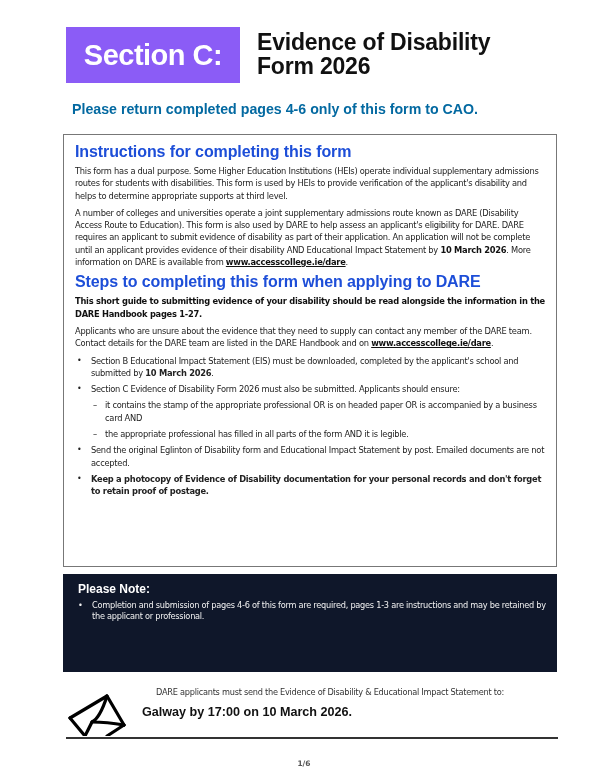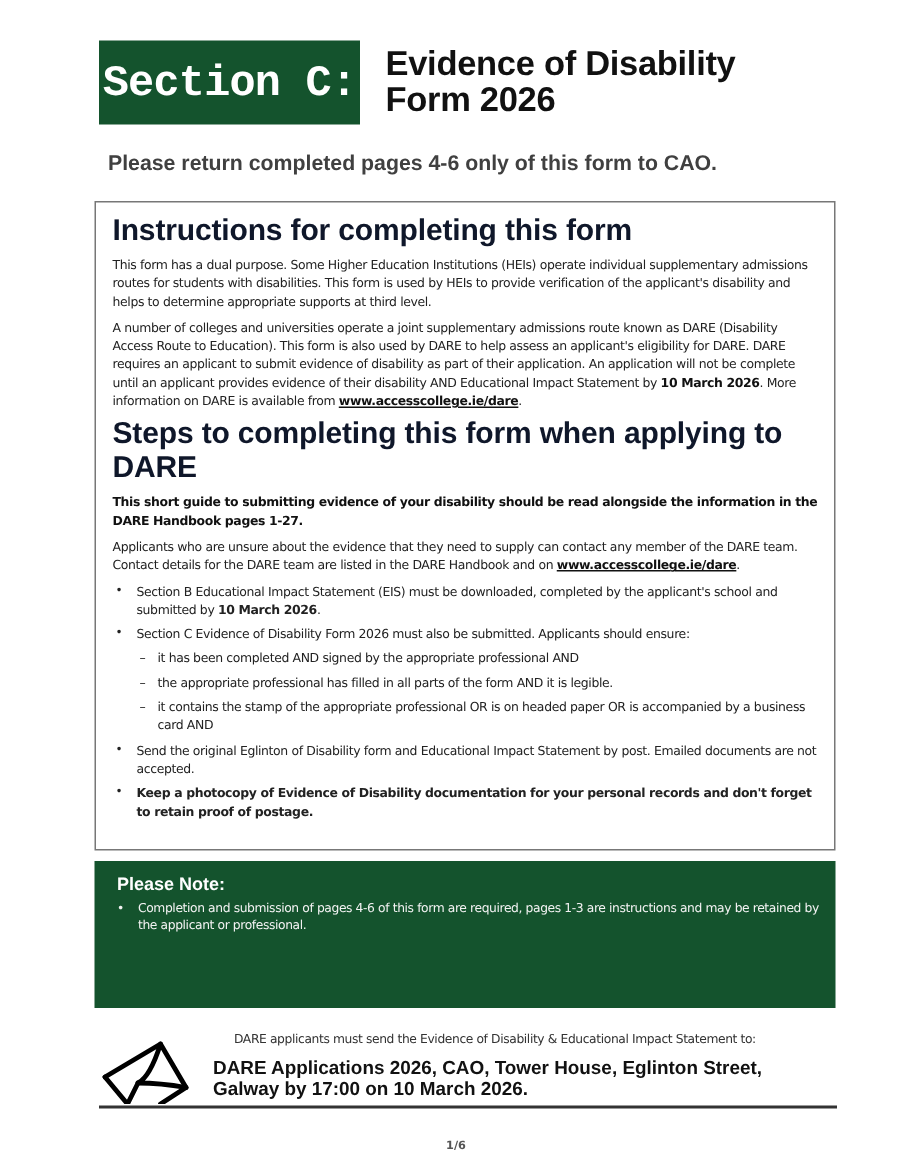--- a/index.html
+++ b/index.html
@@ -1,43 +1,43 @@
 <!DOCTYPE html>
 <html><head>
 <meta charset="utf-8">
 <style>
   * { box-sizing: border-box; margin: 0; padding: 0; }
   html, body { width: 608px; height: 781px; background: #ffffff; overflow: hidden; }
   body { position: relative; font-family: "DejaVu Sans", sans-serif; color: #111; }
 
   .header-box {
     position: absolute; left: 66px; top: 27px; width: 174px; height: 56px;
-    background: #14532d; color: #fff;
-    font-family: Liberation Mono, monospace; font-weight: bold;
+    background: #8b5cf6; color: #fff;
+    font-family: Liberation Sans, sans-serif; font-weight: bold;
     font-size: 29px; letter-spacing: -0.5px;
     display: flex; align-items: center; justify-content: center;
   }
   .header-title {
     position: absolute; left: 257px; top: 30px;
     font-family: "Liberation Sans", sans-serif; font-weight: bold;
     font-size: 23px; line-height: 24px; color: #111; letter-spacing: -0.2px;
   }
   .return-note {
     position: absolute; left: 72px; top: 101px;
     font-family: "Liberation Sans", sans-serif; font-weight: bold;
-    font-size: 14.2px; color: #404040;
+    font-size: 14.2px; color: #0369a1;
   }
 
   .instructions-box {
     position: absolute; left: 63px; top: 134px; width: 494px; height: 433px;
     border: 1.5px solid #777; padding: 8px 10px 0 11px;
   }
   .box-heading {
     font-family: "Liberation Sans", sans-serif; font-weight: bold;
-    font-size: 20px; color: #0f172a; margin-bottom: 4px; letter-spacing: -0.1px;
+    font-size: 16px; color: #1d4ed8; margin-bottom: 4px; letter-spacing: -0.1px;
   }
   .para {
     font-family: "DejaVu Sans", sans-serif;
     font-size: 8.3px; line-height: 12.3px; color: #222; margin-bottom: 5px;
     letter-spacing: -0.25px;
   }
   .para b { font-weight: bold; color: #111; }
   .para u, .link { font-weight: bold; text-decoration: underline; color: #111; }
   .steps-heading { margin-top: 5px; }
   .bullets { list-style: none; }
@@ -53,21 +53,21 @@
   .sub-bullets > li {
     position: relative; padding-left: 14px; margin-bottom: 4px;
     font-size: 8.3px; line-height: 12.3px; color: #222;
   }
   .sub-bullets > li::before {
     content: "–"; position: absolute; left: 2px; top: 0;
   }
 
   .note-box {
     position: absolute; left: 63px; top: 574px; width: 494px; height: 98px;
-    background: #14532d; color: #fff; padding: 8px 10px 0 15px;
+    background: #0f172a; color: #fff; padding: 8px 10px 0 15px;
   }
   .note-heading {
     font-family: "Liberation Sans", sans-serif; font-weight: bold;
     font-size: 12px; margin-bottom: 4px;
   }
   .note-list { list-style: none; }
   .note-list li {
     position: relative; padding-left: 14px;
     font-size: 8.2px; line-height: 11.3px; margin-bottom: 2px; color: #f2f2f2;
     letter-spacing: -0.25px;
@@ -114,23 +114,22 @@
   <p class="para"><span>A number of colleges and universities operate a joint supplementary admissions route known as DARE (Disability Access Route to Education). This form is also used by DARE to help assess an applicant's eligibility for DARE. DARE requires an applicant to submit evidence of disability as part of their application. An application will not be complete until an applicant provides evidence of their disability AND Educational Impact Statement by </span><b>10 March 2026</b><span>. More information on DARE is available from </span><a class="link">www.accesscollege.ie/dare</a><span>.</span></p>
 
   <div class="box-heading steps-heading">Steps to completing this form when applying to DARE</div>
   <p class="para"><b>This short guide to submitting evidence of your disability should be read alongside the information in the DARE Handbook pages 1-27.</b></p>
   <p class="para"><span>Applicants who are unsure about the evidence that they need to supply can contact any member of the DARE team. Contact details for the DARE team are listed in the DARE Handbook and on </span><a class="link">www.accesscollege.ie/dare</a><span>.</span></p>
 
   <ul class="bullets">
     <li><span>Section B Educational Impact Statement (EIS) must be downloaded, completed by the applicant's school and submitted by </span><b>10 March 2026</b><span>.</span></li>
     <li><span>Section C Evidence of Disability Form 2026 must also be submitted. Applicants should ensure:</span>
       <ul class="sub-bullets">
-        <li>it has been completed AND signed by the appropriate professional AND</li>
+        <li>it contains the stamp of the appropriate professional OR is on headed paper OR is accompanied by a business card AND</li>
         <li>the appropriate professional has filled in all parts of the form AND it is legible.</li>
-        <li>it contains the stamp of the appropriate professional OR is on headed paper OR is accompanied by a business card AND</li>
       </ul>
     </li>
     <li>Send the original Eglinton of Disability form and Educational Impact Statement by post. Emailed documents are not accepted.</li>
     <li><b>Keep a photocopy of Evidence of Disability documentation for your personal records and don't forget to retain proof of postage.</b></li>
   </ul>
 </div>
 
 <div class="note-box">
   <div class="note-heading">Please Note:</div>
   <ul class="note-list">
@@ -142,17 +141,16 @@
   <g fill="none" stroke="#000" stroke-width="3.2" stroke-linejoin="round" stroke-linecap="round">
     <path d="M3 26 L40 4 L57 33"></path>
     <path d="M3 26 L18 44"></path>
     <path d="M40 4 Q33 26 25 30 Q40 30 57 33"></path>
     <path d="M25 30 L18 44"></path>
     <path d="M57 33 L40 44"></path>
   </g>
 </svg>
 <div class="send-line">DARE applicants must send the Evidence of Disability &amp; Educational Impact Statement to:</div>
 <div class="address">
-  <div>DARE Applications 2026, CAO, Tower House, Eglinton Street,</div>
   <div>Galway by 17:00 on 10 March 2026.</div>
 </div>
 <div class="rule"></div>
 <div class="page-num">1/6</div>
 
 </body></html>

